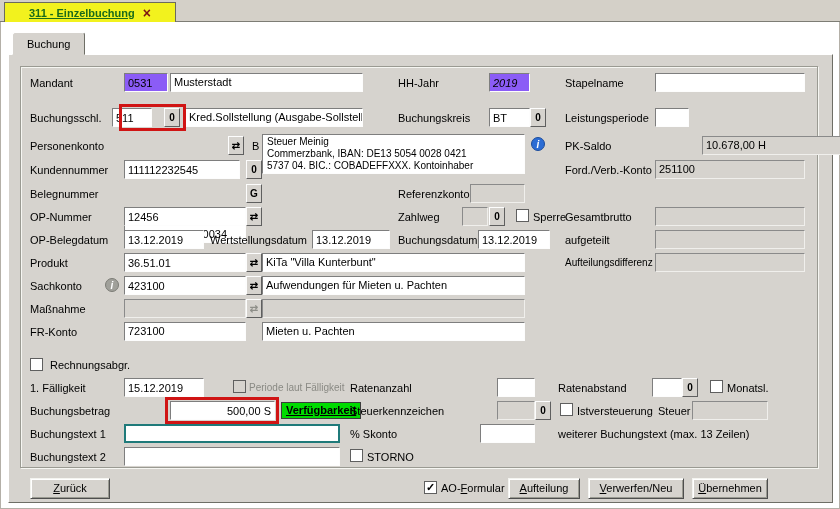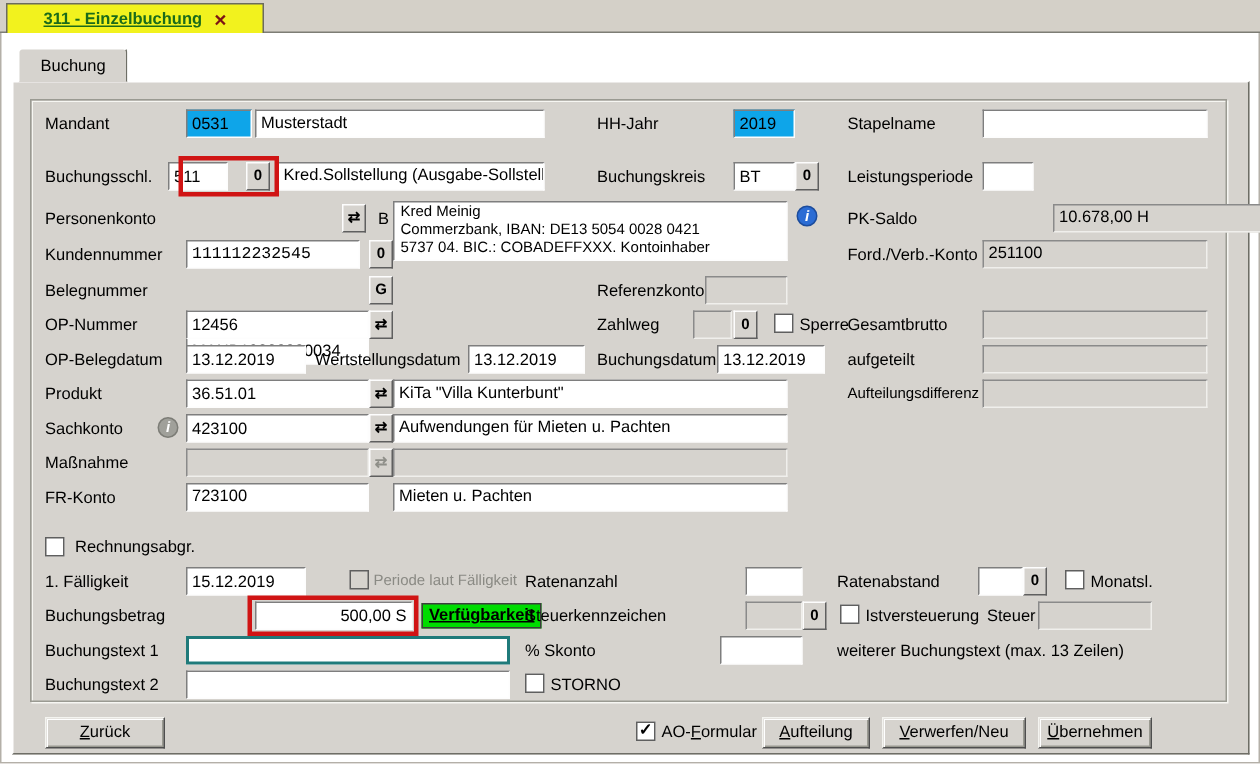--- a/index.html
+++ b/index.html
@@ -21,21 +21,21 @@
              z-index:2; display:flex; align-items:center; cursor:pointer; }
   .panel { position:absolute; left:8px; top:54px; width:825px; height:449px; background:#d6d3ce;
            border:1px solid; border-color:#fff #6e6e66 #6e6e66 #fff; }
   .gbox { position:absolute; left:20px; top:66px; width:798px; height:402px;
           border:1px solid #9a9a92; box-shadow:1px 1px 0 #f6f6f2, inset 1px 1px 0 #f6f6f2; }
 
   .lbl { position:absolute; white-space:nowrap; }
   .lbl.dis { color:#8a8a84; }
   .inp { position:absolute; height:19px; background:#fff; border:1px solid;
          border-color:#7e7e7e #fdfdfd #fdfdfd #7e7e7e; padding:0 3px; outline:none; }
-  .inp.yl { background:#0ea5e9; }
+  .inp.yl { background:#8b5cf6; }
   .inp.ar { text-align:right; }
   .inp.focus { border:2px solid #1f7a7a; }
   .disp { position:absolute; height:19px; background:#fff; border:1px solid;
           border-color:#7e7e7e #fdfdfd #fdfdfd #7e7e7e; padding:0 3px; line-height:17px;
           white-space:nowrap; overflow:hidden; }
   .ro { position:absolute; height:19px; background:#d6d3ce; border:1px solid;
         border-color:#8a8a8a #f0efec #f0efec #8a8a8a; padding:0 3px; line-height:17px;
         white-space:nowrap; overflow:hidden; }
   .ro.ar { text-align:left;margin-left:47px; }
 
@@ -80,49 +80,49 @@
   <div class="pagetab">
     <span>Buchung</span>
   </div>
   <div class="panel"></div>
   <div class="gbox"></div>
 
   <div class="lbl" style="left:30px;top:77px">Mandant</div>
   <input class="inp yl" style="left: 124px; top: 73px; width: 44px;" value="0531">
   <div class="disp" style="left:170px;top:73px;width:193px">Musterstadt</div>
   <div class="lbl" style="left:398px;top:77px">HH-Jahr</div>
-  <input class="inp yl" style="left: 489px; top: 73px; width: 41px;" value="2019">
+  <input class="inp yl" style="left: 489px; top: 73px; width: 41px; font-style: italic;" value="2019">
   <div class="lbl" style="left:565px;top:77px">Stapelname</div>
   <input class="inp" style="left: 655px; top: 73px; width: 150px;" value="">
 
   <div class="lbl" style="left:30px;top:112px">Buchungsschl.</div>
   <input class="inp" style="left: 112px; top: 108px; width: 40px;" value="511">
   <button class="sbtn" style="left:164px;top:108px"><span>0</span></button>
   <div class="redbox" style="left:119px;top:104px;width:67px;height:27px"></div>
   <div class="disp" style="left:185px;top:108px;width:178px">Kred.Sollstellung (Ausgabe-Sollstellu...</div>
   <div class="lbl" style="left:398px;top:112px">Buchungskreis</div>
   <input class="inp" style="left: 489px; top: 108px; width: 41px;" value="BT">
   <button class="sbtn" style="left:530px;top:108px"><span>0</span></button>
   <div class="lbl" style="left:565px;top:112px">Leistungsperiode</div>
   <input class="inp" style="left: 655px; top: 108px; width: 34px;" value="">
 
   <div class="lbl" style="left:30px;top:140px">Personenkonto</div>
   <button class="sbtn" style="left:228px;top:136px"><span>⇄</span></button>
   <div class="lbl" style="left:252px;top:140px">B</div>
   <div class="bankbox">
-    <div>Kred Meinig</div>
+    <div>Steuer Meinig</div>
     <div>Commerzbank, IBAN: DE13 5054 0028 0421</div>
     <div>5737 04. BIC.: COBADEFFXXX. Kontoinhaber</div>
   </div>
   <div class="info blue" style="left:531px;top:137px">i</div>
   <div class="lbl" style="left:565px;top:140px">PK-Saldo</div>
   <div class="ro ar" style="left:655px;top:136px;width:150px">10.678,00 H</div>
 
   <div class="lbl" style="left:30px;top:164px">Kundennummer</div>
-  <input class="inp" style="left: 124px; top: 160px; width: 116px; font-family: Liberation Mono, monospace;" value="111112232545">
+  <input class="inp" style="left: 124px; top: 160px; width: 116px;" value="111112232545">
   <button class="sbtn" style="left:246px;top:160px"><span>0</span></button>
   <div class="lbl" style="left:565px;top:164px">Ford./Verb.-Konto</div>
   <div class="ro" style="left:655px;top:160px;width:150px">251100</div>
 
   <div class="lbl" style="left:30px;top:188px">Belegnummer</div>
   <input class="inp" style="left: 124px; top: 184px; width: 122px; margin-top: 40px;" value="MANB19000000034">
   <button class="sbtn" style="left:246px;top:184px"><span>G</span></button>
   <div class="lbl" style="left:398px;top:188px">Referenzkonto</div>
   <div class="ro" style="left:470px;top:184px;width:55px"></div>
 

